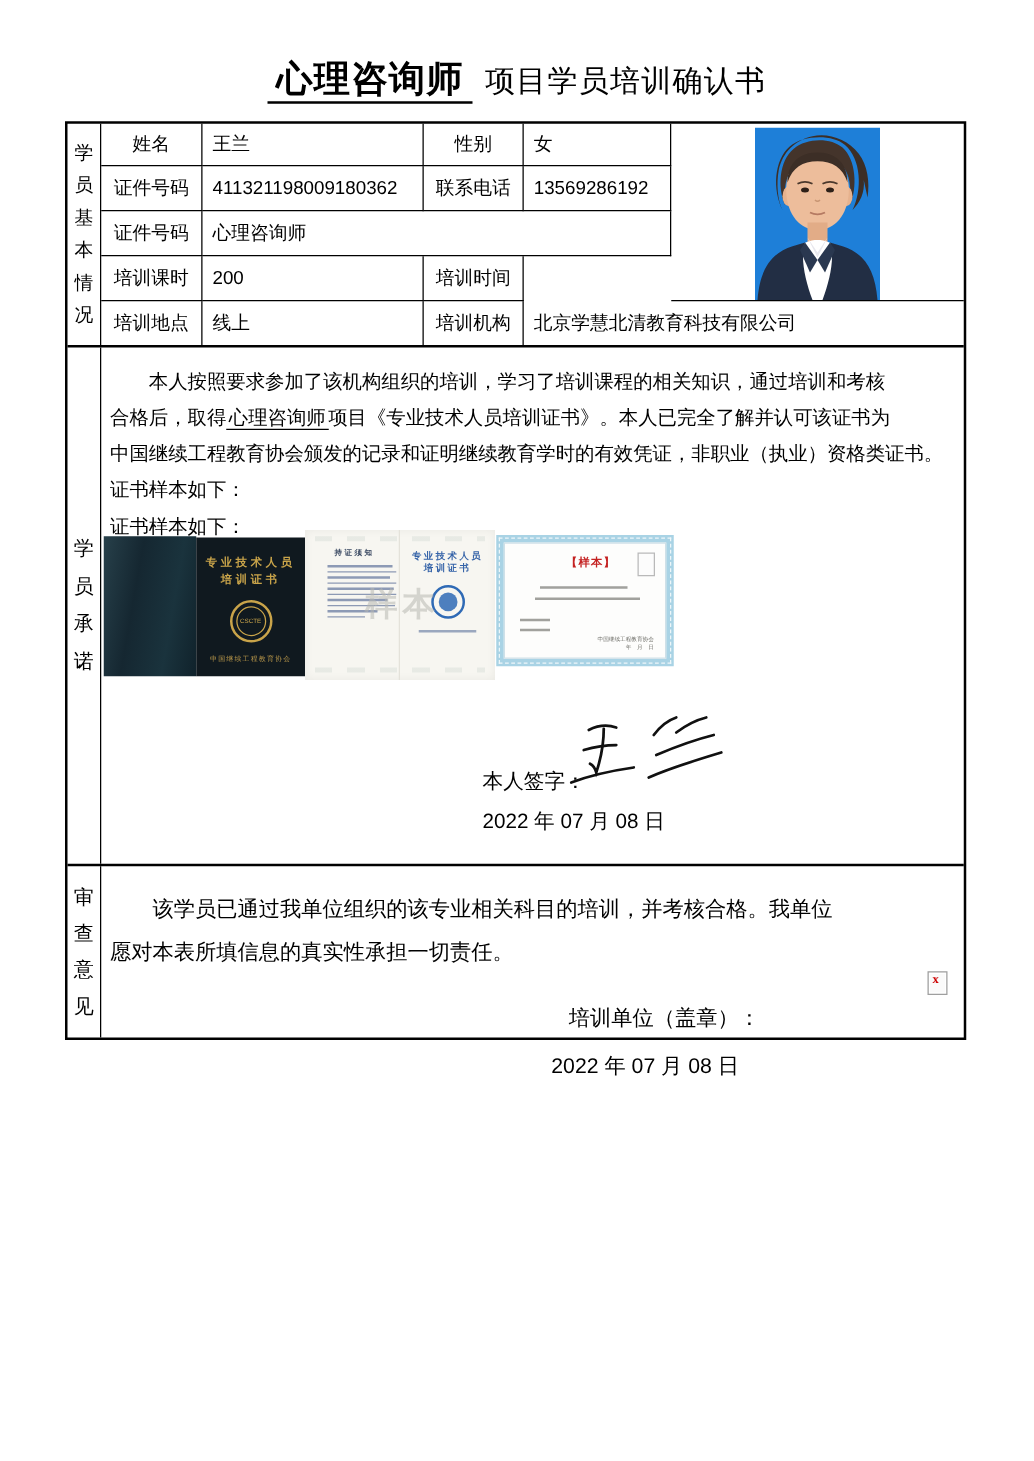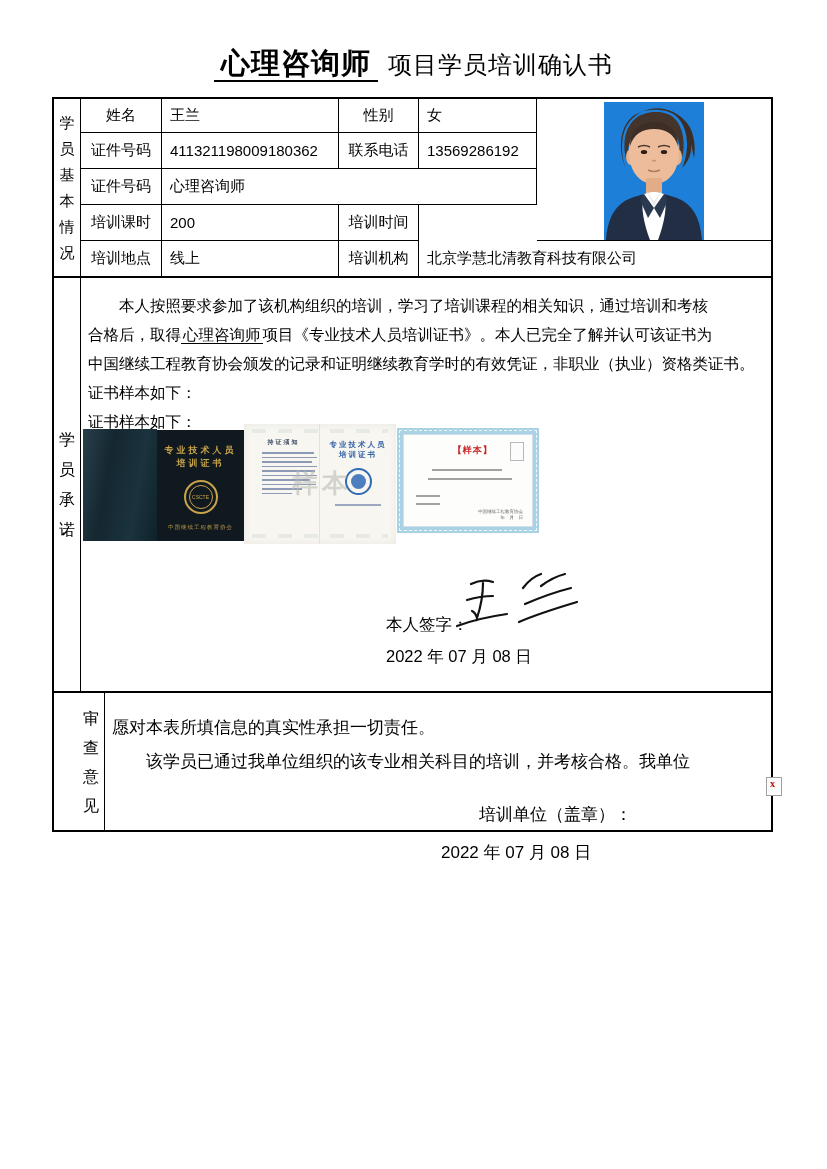--- a/index.html
+++ b/index.html
@@ -25,21 +25,21 @@
   .sec-basic { grid-template-columns:27px 81px 177px 80px 118px 1fr; grid-template-rows:34px 36px 36px 36px 35px; }
   .vlabel { border-right:1.5px solid #000; display:flex; align-items:center; justify-content:center; }
   .vlabel span { display:block; width:16px; word-break:break-all; line-height:26px; font-size:15px; text-align:center; }
   .vlabel.commit span { line-height:30px; font-size:16px; }
   .vlabel.review span { line-height:29px; font-size:16px; }
 
   .photo-cell { grid-column:6; grid-row:1/5; border-bottom:1.5px solid #000; display:flex; align-items:flex-end; justify-content:center; }
   .photo { width:100px; height:138px; display:block; }
 
   .sec-commit { grid-template-columns:27px 1fr; grid-template-rows:413px; }
-  .sec-review { grid-template-columns:27px 1fr; grid-template-rows:137px;padding-left:24px; }
+  .sec-review { grid-template-columns:27px 1fr; grid-template-rows:137px; }
   .free { position:relative; font-size:15.5px; }
 
   .para { position:absolute; left:7px; top:13px; width:682px; }
   .para .pline { line-height:29px; white-space:nowrap; }
   .pline.indent { text-indent:2em; }
   .u-inline { border-bottom:1.5px solid #000; padding:0 2px; }
   .pline.clipped { height:9px; overflow:hidden; }
 
   
   .cert { position:absolute; }
@@ -243,22 +243,22 @@
         <div class="sign-date">2022 年 07 月 08 日</div>
       </div>
     </div>
 
     <div class="sec sec-review">
       <div class="vlabel review">
         <span>审查意见</span>
       </div>
       <div class="free">
         <div class="rev-para">
+          <div class="pline indent">该学员已通过我单位组织的该专业相关科目的培训，并考核合格。我单位</div>
           <div class="pline">愿对本表所填信息的真实性承担一切责任。</div>
-          <div class="pline indent">该学员已通过我单位组织的该专业相关科目的培训，并考核合格。我单位</div>
         </div>
         <div class="broken-img">
             <span>x</span>
           </div>
         <div class="stamp-label">培训单位（盖章）：</div>
       </div>
     </div>
 
   </div>
 

